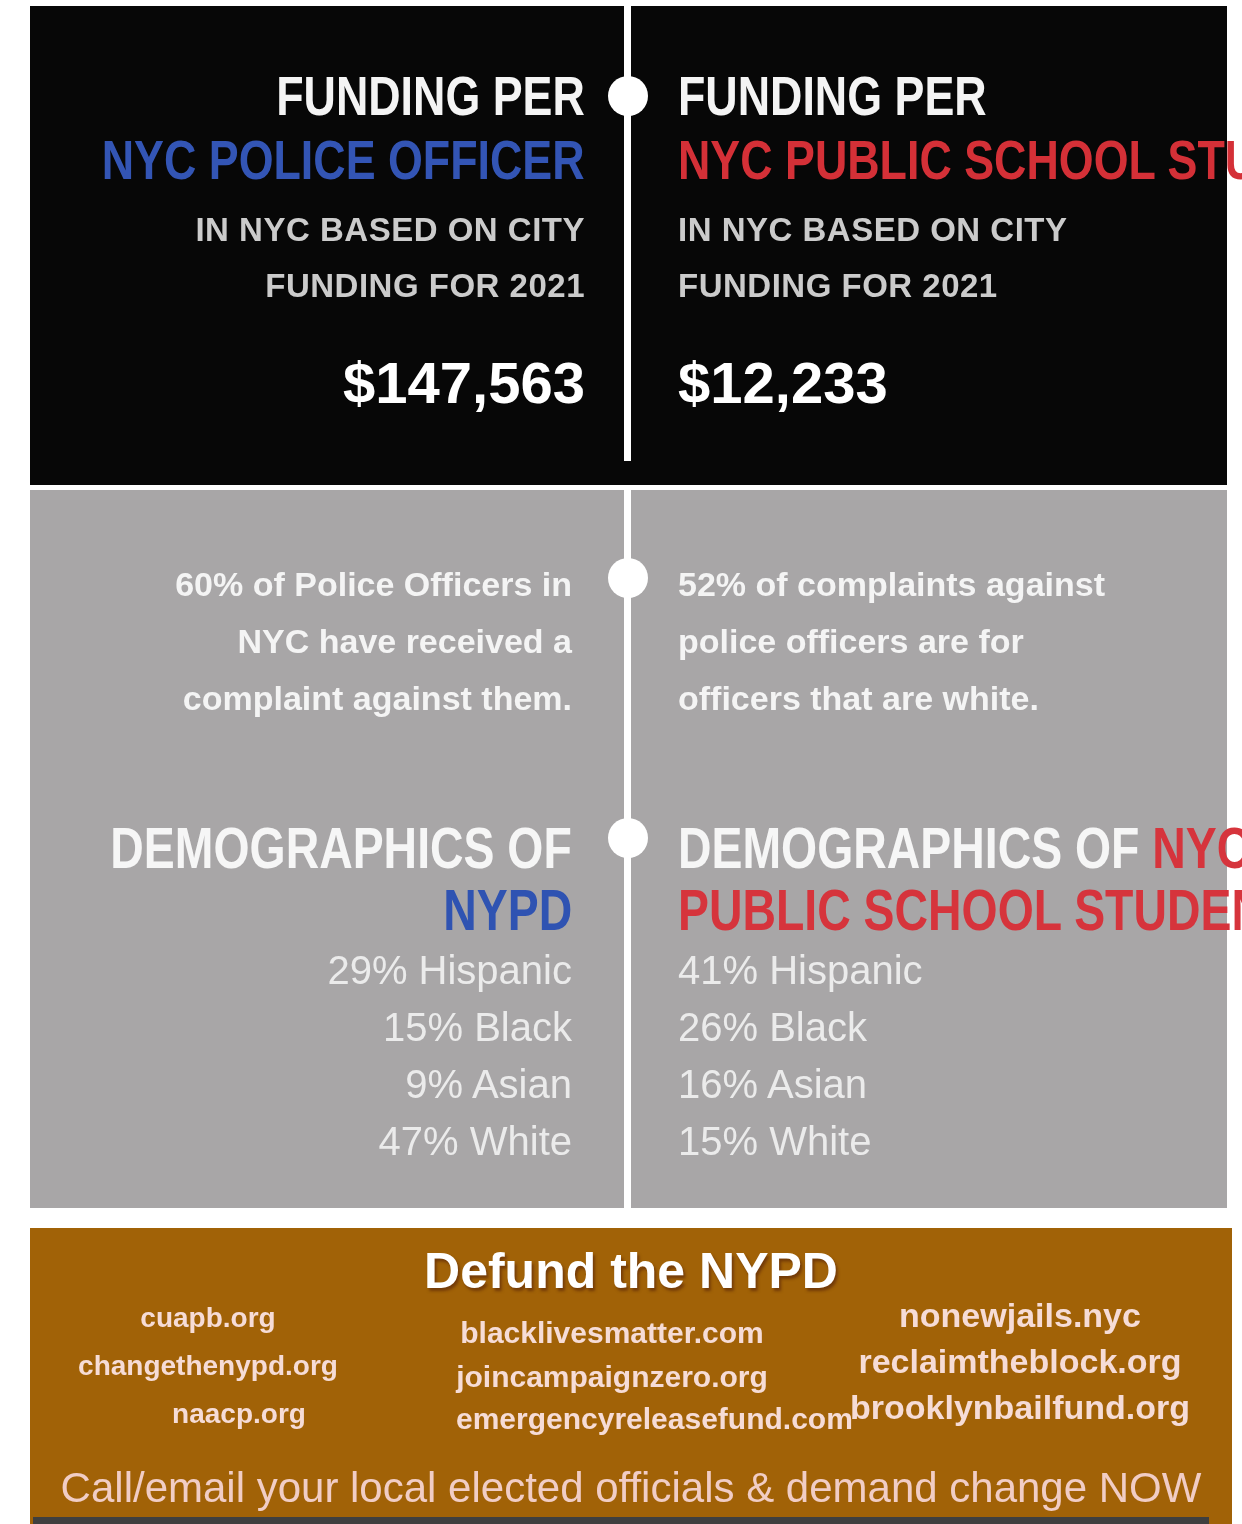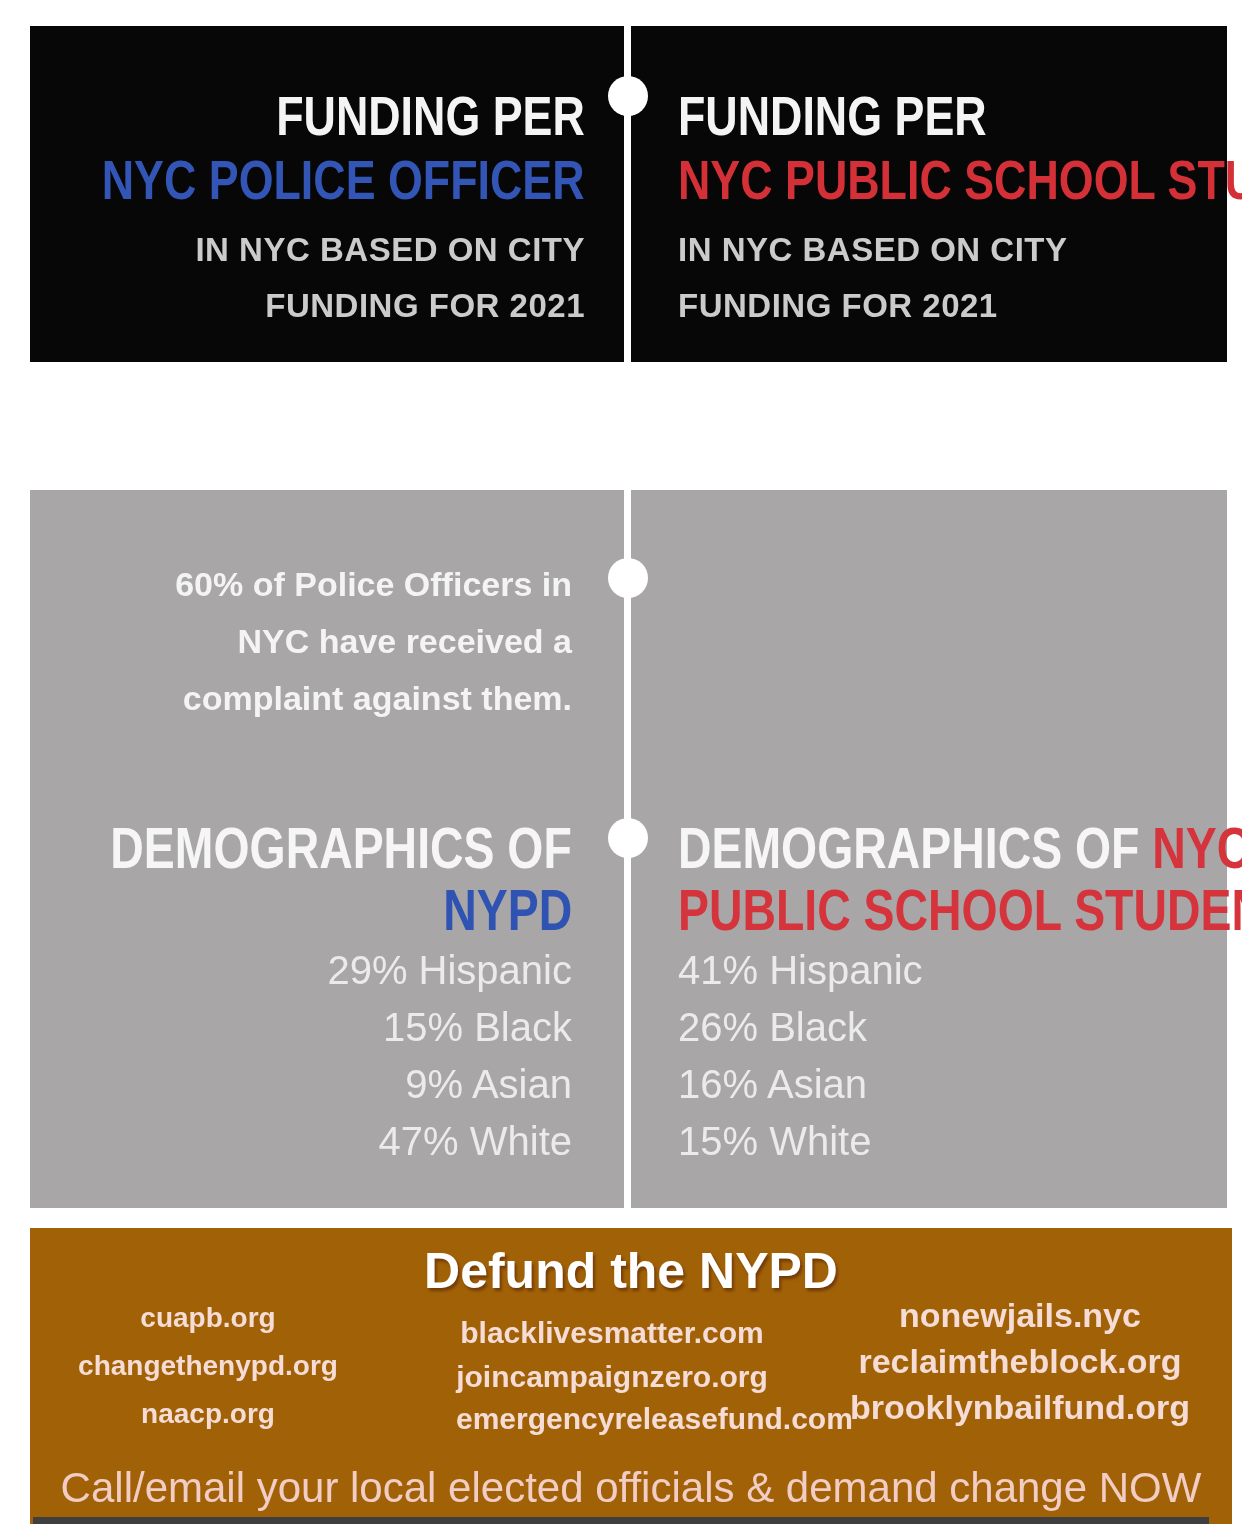--- a/index.html
+++ b/index.html
@@ -1,19 +1,19 @@
 <!DOCTYPE html>
 <html><head>
 <meta charset="utf-8">
 <style>
   html,body{margin:0;padding:0;background:#ffffff;}
   body{width:1242px;height:1524px;position:relative;font-family:"Liberation Sans",sans-serif;overflow:hidden;}
   .abs{position:absolute;}
   
-  .sec-black{left:30px;top:26px;width:1197px;height:336px;background:#070707;}
+  .sec-black{left:30px;top:6px;width:1197px;height:479px;background:#070707;}
   .sec-gray{left:30px;top:490px;width:1197px;height:718px;background:#a8a6a7;}
   .sec-red{left:30px;top:1228px;width:1202px;height:328px;background:#a16207;}
   .bottom-strip{left:33px;top:1517px;width:1176px;height:7px;background:#3f3f3f;}
   
   .vline{position:absolute;left:594px;top:0;width:7px;background:#ffffff;}
   .dot{position:absolute;width:40px;height:40px;border-radius:50%;background:#ffffff;}
   
   .cond{display:inline-block;font-weight:700;transform:scaleX(0.8);letter-spacing:0;white-space:nowrap;}
   .o-r{transform-origin:100% 50%;}
   .o-l{transform-origin:0 50%;}
@@ -72,20 +72,25 @@
 </div>
 
 <div class="abs sec-gray">
   <div class="vline" style="height:718px;"></div>
 
   <div class="abs stat" style="right:655px;top:66px;text-align:right;">
     <div>60% of Police Officers in</div>
     <div>NYC have received a</div>
     <div>complaint against them.</div>
   </div>
+  <div class="abs stat" style="left:648px;top:66px;text-align:left;">
+    <div>52% of complaints against</div>
+    <div>police officers are for</div>
+    <div>officers that are white.</div>
+  </div>
 
   <div class="abs" style="right:655px;top:328px;text-align:right;">
     <span class="cond o-r demo-h">DEMOGRAPHICS OF</span>
   </div>
   <div class="abs" style="right:655px;top:390px;text-align:right;">
     <span class="cond o-r demo-h demo-blue">NYPD</span>
   </div>
   <div class="abs pct" style="right:655px;top:452px;text-align:right;">
     <div>29% Hispanic</div>
     <div>15% Black</div>
@@ -105,21 +110,21 @@
     <div>16% Asian</div>
     <div>15% White</div>
   </div>
 </div>
 
 <div class="abs sec-red">
   <div class="abs defund-title">Defund the NYPD</div>
 
   <div class="link lc1" style="top:74px;">cuapb.org</div>
   <div class="link lc1" style="top:122px;">changethenypd.org</div>
-  <div class="link lc1" style="top:170px;">naacp.org</div>
+  <div class="link lc1" style="top:170px;padding-left:31px;">naacp.org</div>
 
   <div class="link lc2" style="top:88px;">blacklivesmatter.com</div>
   <div class="link lc2" style="top:132px;">joincampaignzero.org</div>
   <div class="link lc2" style="top:174px;">emergencyreleasefund.com</div>
 
   <div class="link lc3" style="top:68px;">nonewjails.nyc</div>
   <div class="link lc3" style="top:114px;">reclaimtheblock.org</div>
   <div class="link lc3" style="top:160px;">brooklynbailfund.org</div>
 
   <div class="abs cta">Call/email your local elected officials &amp; demand change NOW</div>

